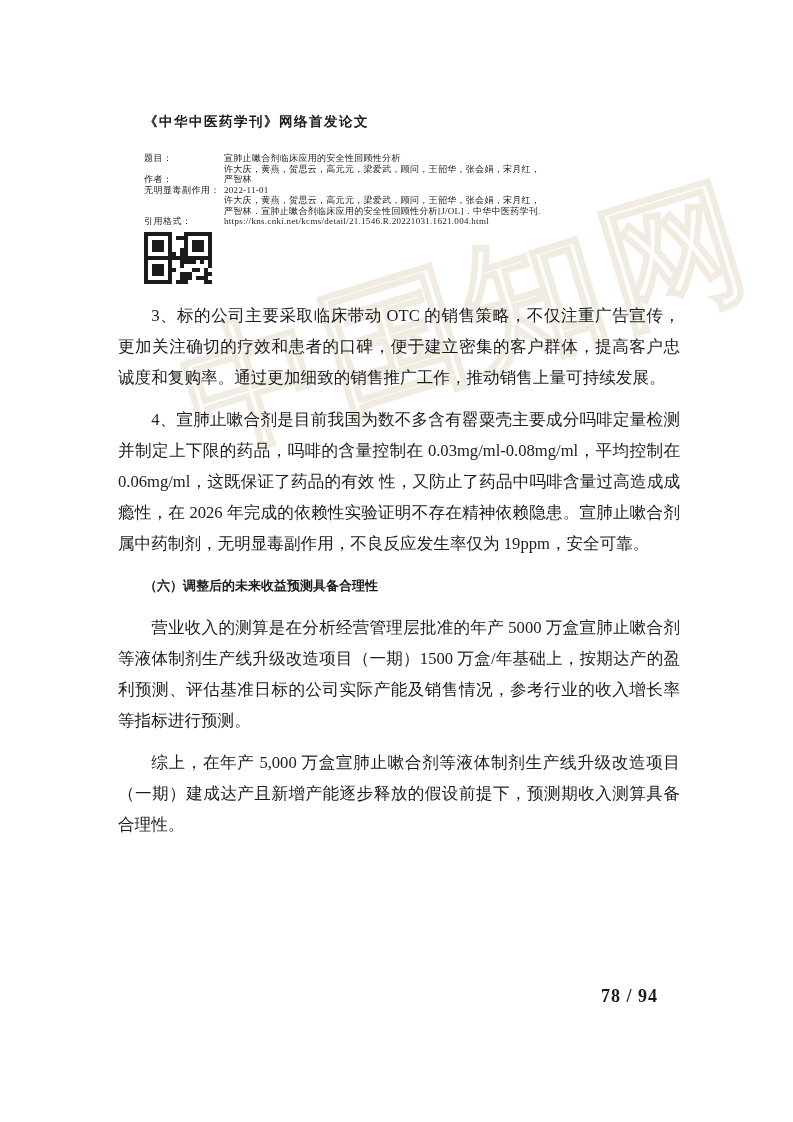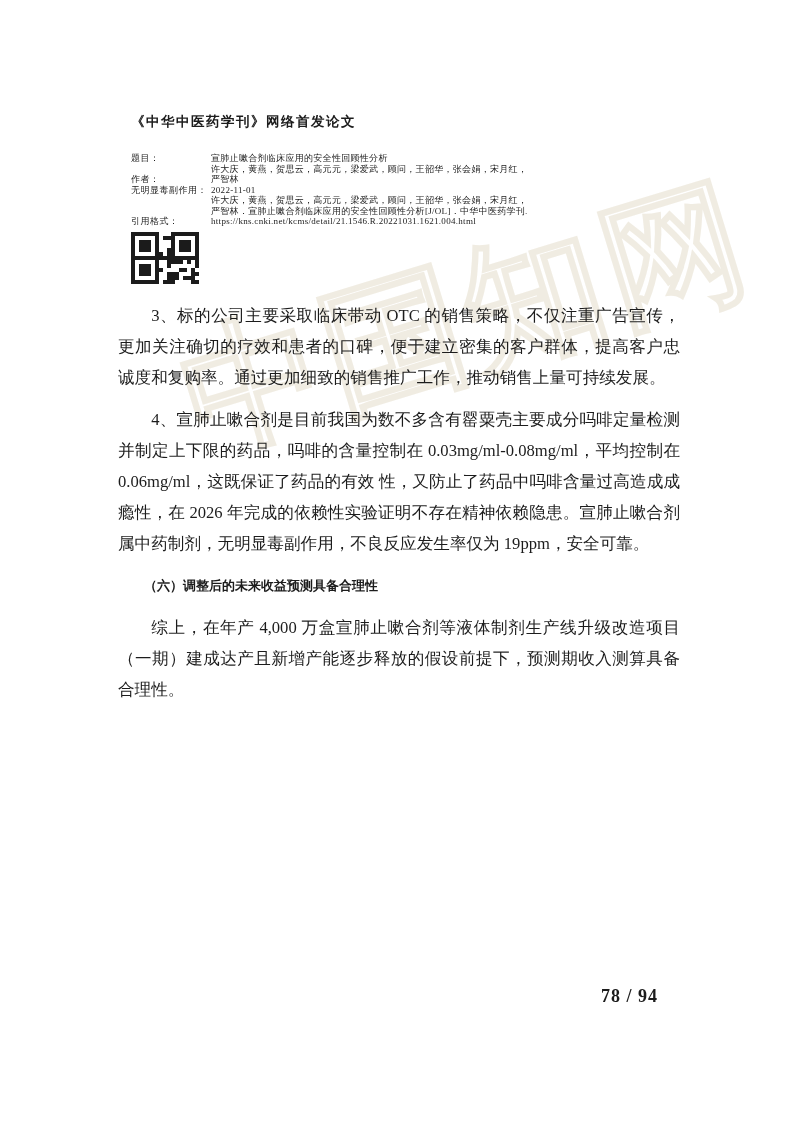--- a/index.html
+++ b/index.html
@@ -23,21 +23,21 @@
     transform:rotate(-17deg);
     transform-origin:center;
     color:transparent;
     -webkit-text-stroke:2px rgba(228,220,203,0.55);
     pointer-events:none;
     user-select:none;
   }
   
   .cnki-header{
     position:absolute;
-    left:131px;top:113px;
+    left:144px;top:113px;
     width:540px;
   }
   .banner{
     font-size:13.5px;
     font-weight:bold;
     letter-spacing:1.5px;
     margin:0 0 22px 0;
   }
   .meta{font-size:9px;line-height:10.5px;}
   .meta-row{display:flex;align-items:flex-end;}
@@ -146,18 +146,19 @@
         <rect x="0" y="24" width="28" height="28" fill="#1b1b1b"></rect>
         <rect x="4" y="28" width="20" height="20" fill="#fff"></rect>
         <rect x="8" y="32" width="12" height="12" fill="#1b1b1b"></rect>
       </svg>
   </div>
 
   <div class="content">
     <p class="para">3、标的公司主要采取临床带动 OTC 的销售策略，不仅注重广告宣传，更加关注确切的疗效和患者的口碑，便于建立密集的客户群体，提高客户忠诚度和复购率。通过更加细致的销售推广工作，推动销售上量可持续发展。</p>
     <p class="para">4、宣肺止嗽合剂是目前我国为数不多含有罂粟壳主要成分吗啡定量检测并制定上下限的药品，吗啡的含量控制在 0.03mg/ml-0.08mg/ml，平均控制在0.06mg/ml，这既保证了药品的有效 性，又防止了药品中吗啡含量过高造成成瘾性，在 2026 年完成的依赖性实验证明不存在精神依赖隐患。宣肺止嗽合剂属中药制剂，无明显毒副作用，不良反应发生率仅为 19ppm，安全可靠。</p>
     <h3 class="heading">（六）调整后的未来收益预测具备合理性</h3>
-    <p class="para">综上，在年产 4,000 万盒宣肺止嗽合剂等液体制剂生产线升级改造项目（一期）建成达产且新增产能逐步释放的假设前提下，预测期收入测算具备合理性。</p>
+    <p class="para">营业收入的测算是在分析经营管理层批准的年产 5000 万盒宣肺止嗽合剂等液体制剂生产线升级改造项目（一期）1500 万盒/年基础上，按期达产的盈利预测、评估基准日标的公司实际产能及销售情况，参考行业的收入增长率等指标进行预测。</p>
+    <p class="para">综上，在年产 5,000 万盒宣肺止嗽合剂等液体制剂生产线升级改造项目（一期）建成达产且新增产能逐步释放的假设前提下，预测期收入测算具备合理性。</p>
   </div>
 
   <div class="footer">78 / 94</div>
 
 </div>
 
 </body></html>

